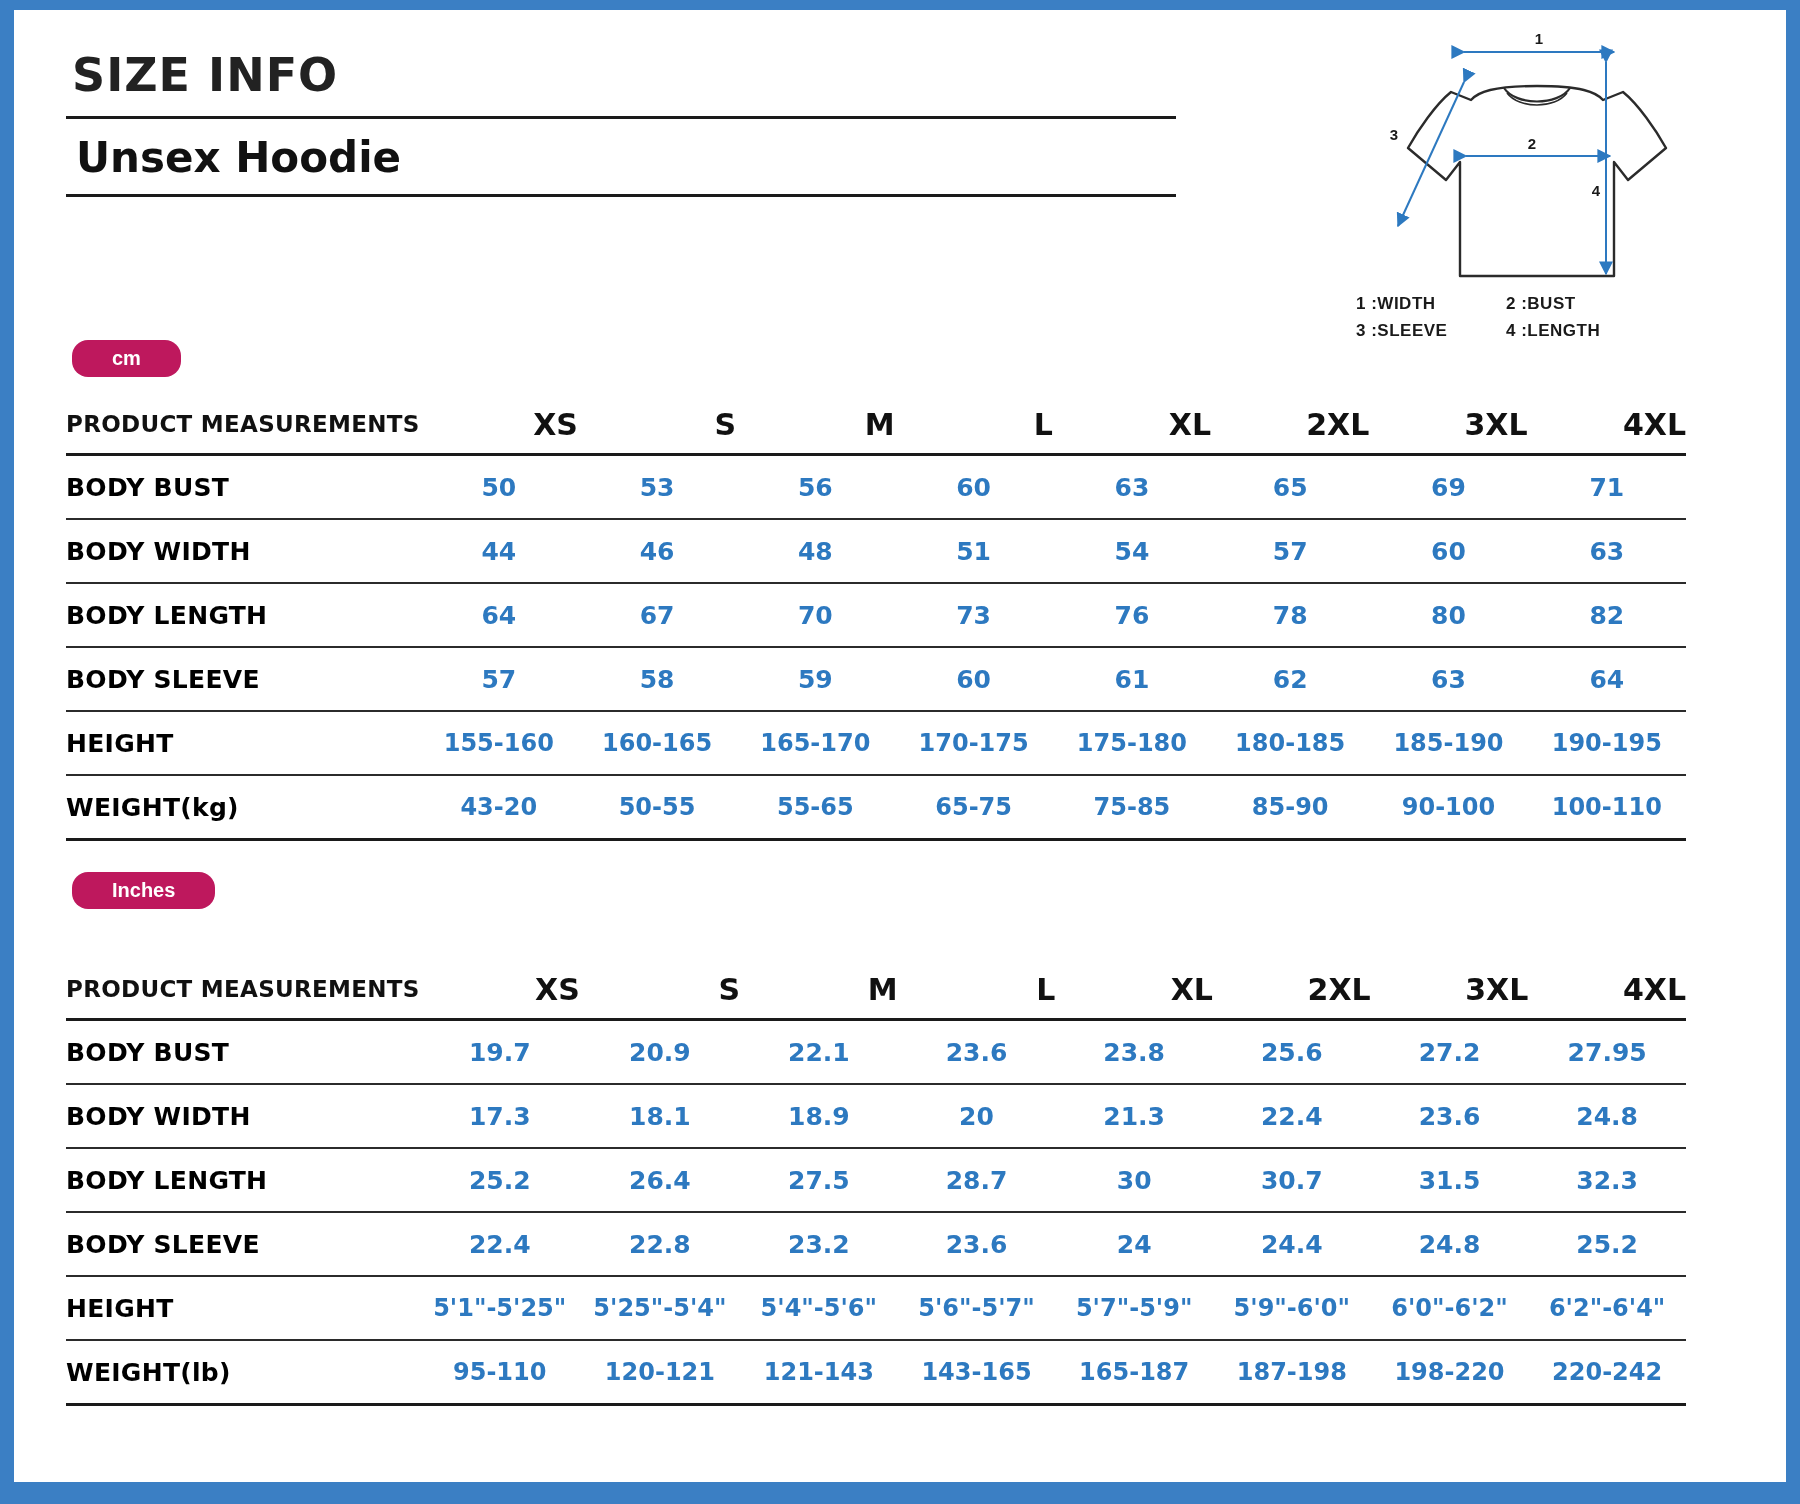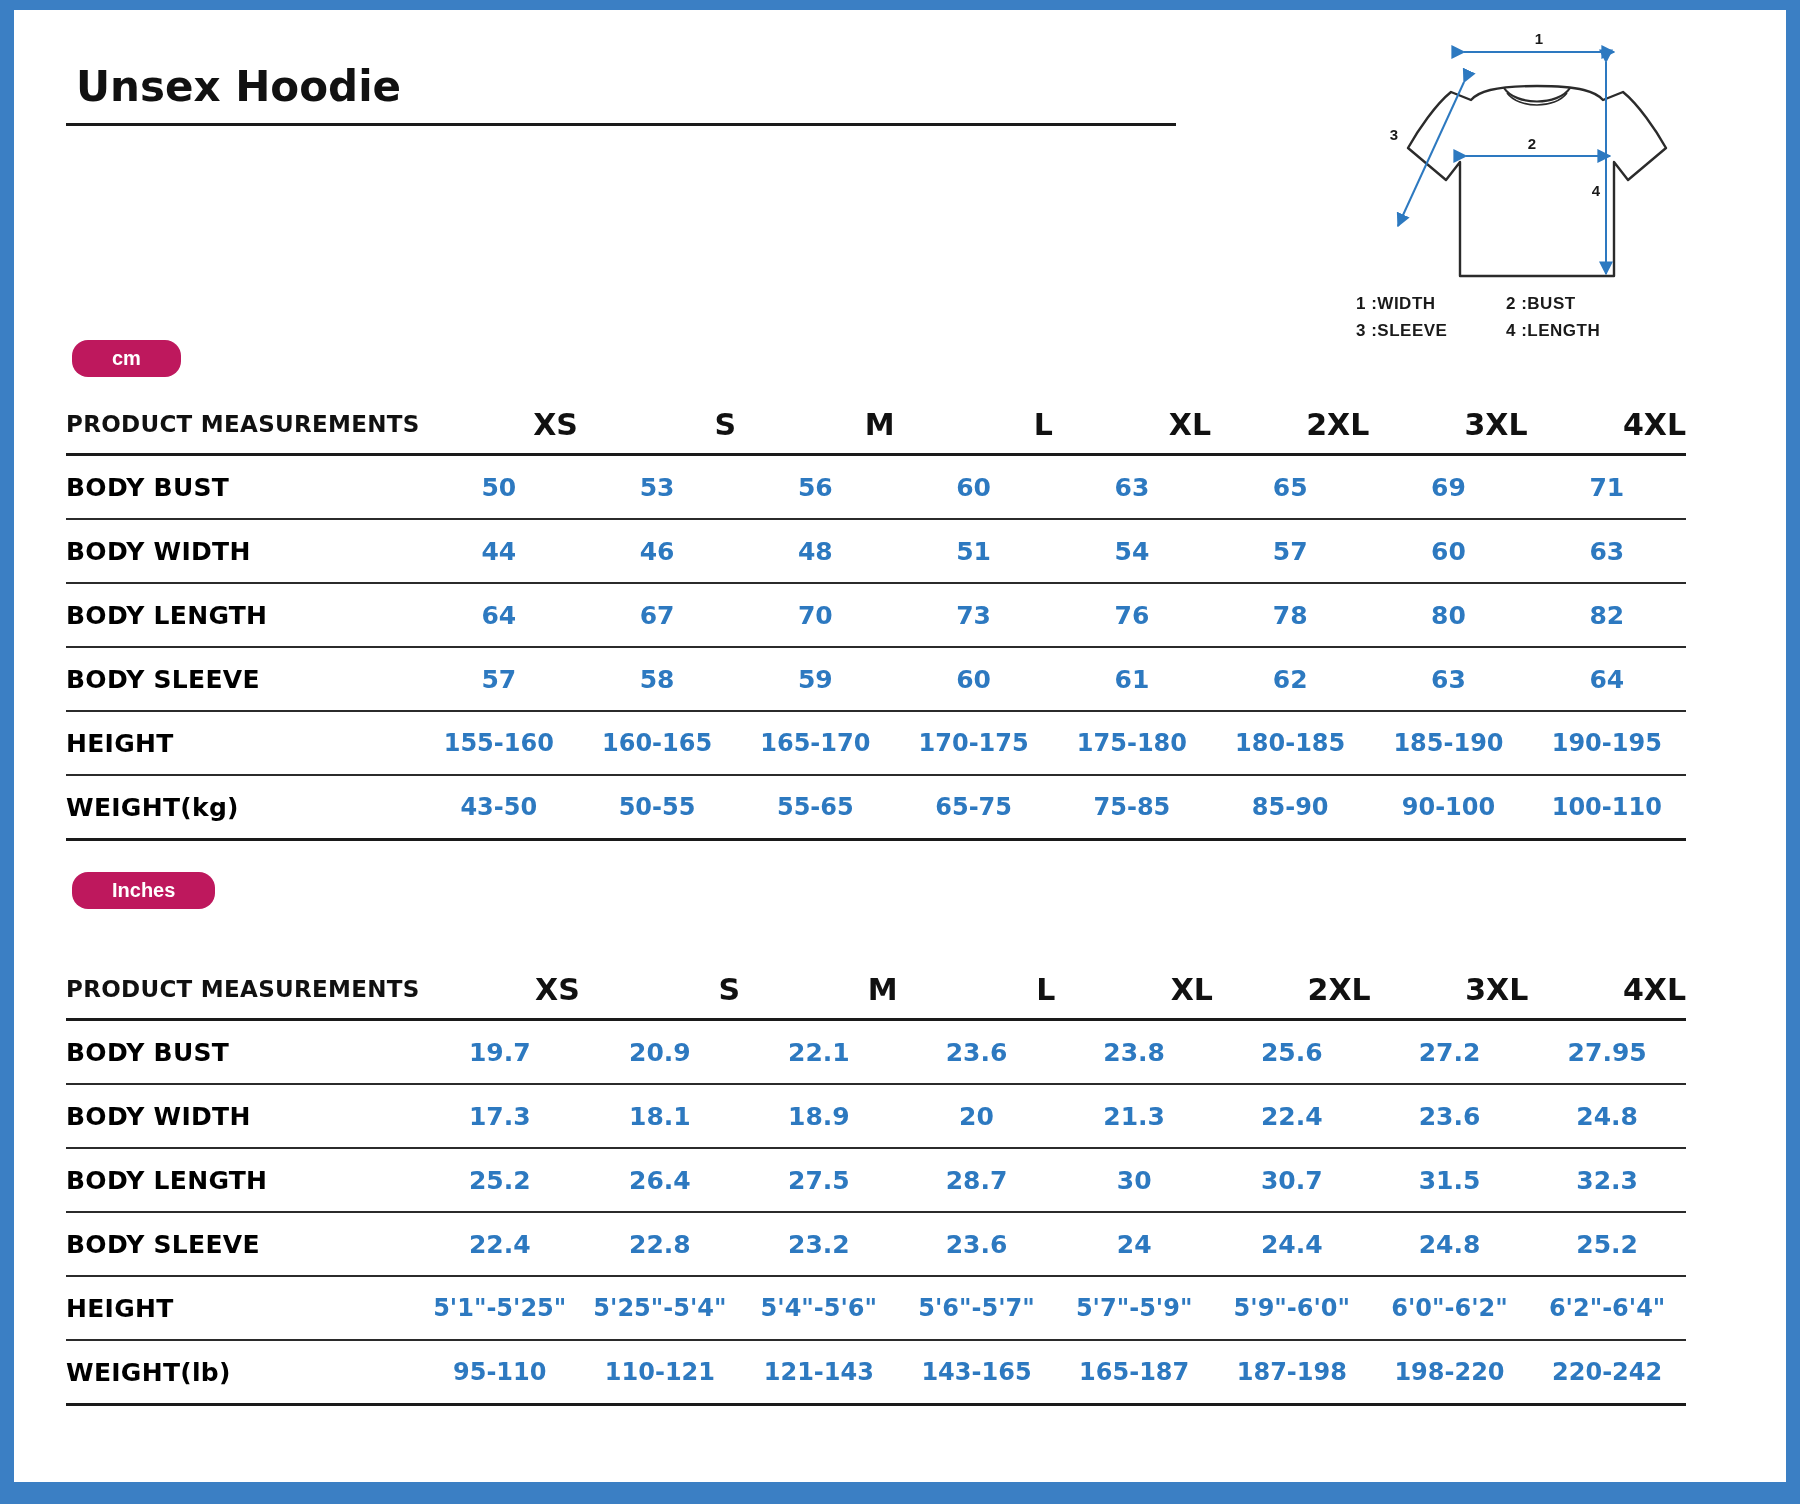--- a/index.html
+++ b/index.html
@@ -170,20 +170,21 @@
   .col-first { width: 300px; }
   .col-size { width: 165px; }
 </style>
 </head>
 <body>
 
 <div class="page">
   <div class="inner">
 
     <div class="header">
+      <div class="title-main">SIZE INFO</div>
       <div class="title-sub">Unsex Hoodie</div>
     </div>
 
     <div class="diagram">
       <svg width="360" height="300" viewBox="0 0 360 300">
 
         <path d="M115 70 L95 62 C80 74 62 100 52 118 L90 150 L104 132 L104 246 L258 246 L258 132 L272 150 L310 118 C300 100 282 74 267 62 L247 70 C240 62 225 56 181 56 C137 56 122 62 115 70 Z" fill="#ffffff" stroke="#2b2b2b" stroke-width="2.4" stroke-linejoin="round"></path>
 
         <path d="M148 58 C160 76 202 76 214 58" fill="none" stroke="#2b2b2b" stroke-width="2.2"></path>
         <path d="M151 63 C163 79 199 79 211 63" fill="none" stroke="#2b2b2b" stroke-width="1.6"></path>
@@ -302,21 +303,21 @@
           <td class="val range">160-165</td>
           <td class="val range">165-170</td>
           <td class="val range">170-175</td>
           <td class="val range">175-180</td>
           <td class="val range">180-185</td>
           <td class="val range">185-190</td>
           <td class="val range">190-195</td>
         </tr>
         <tr class="last-row">
           <td class="label-cell">WEIGHT(kg)</td>
-          <td class="val range">43-50</td>
+          <td class="val range">43-20</td>
           <td class="val range">50-55</td>
           <td class="val range">55-65</td>
           <td class="val range">65-75</td>
           <td class="val range">75-85</td>
           <td class="val range">85-90</td>
           <td class="val range">90-100</td>
           <td class="val range">100-110</td>
         </tr>
       </tbody>
     </table>
@@ -402,21 +403,21 @@
           <td class="val range">5'4"-5'6"</td>
           <td class="val range">5'6"-5'7"</td>
           <td class="val range">5'7"-5'9"</td>
           <td class="val range">5'9"-6'0"</td>
           <td class="val range">6'0"-6'2"</td>
           <td class="val range">6'2"-6'4"</td>
         </tr>
         <tr class="last-row">
           <td class="label-cell">WEIGHT(lb)</td>
           <td class="val range">95-110</td>
-          <td class="val range">110-121</td>
+          <td class="val range">120-121</td>
           <td class="val range">121-143</td>
           <td class="val range">143-165</td>
           <td class="val range">165-187</td>
           <td class="val range">187-198</td>
           <td class="val range">198-220</td>
           <td class="val range">220-242</td>
         </tr>
       </tbody>
     </table>
 

